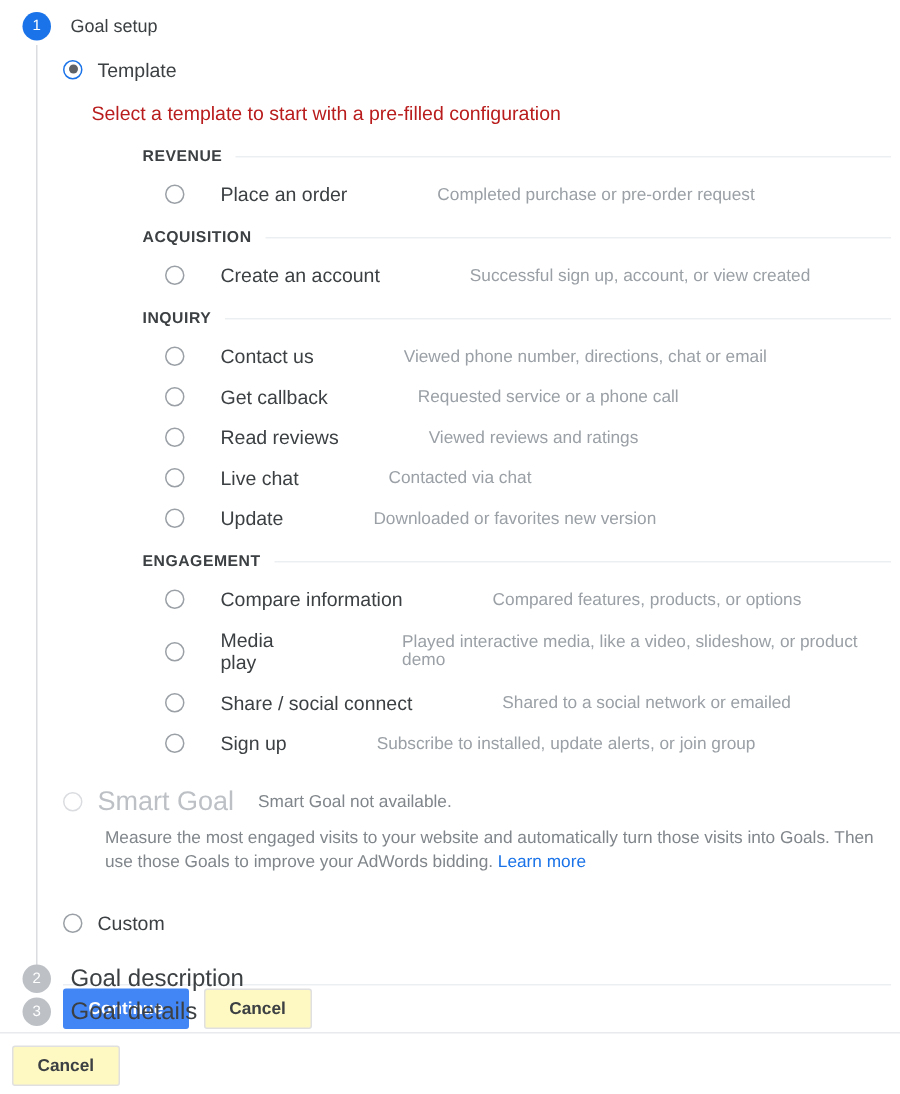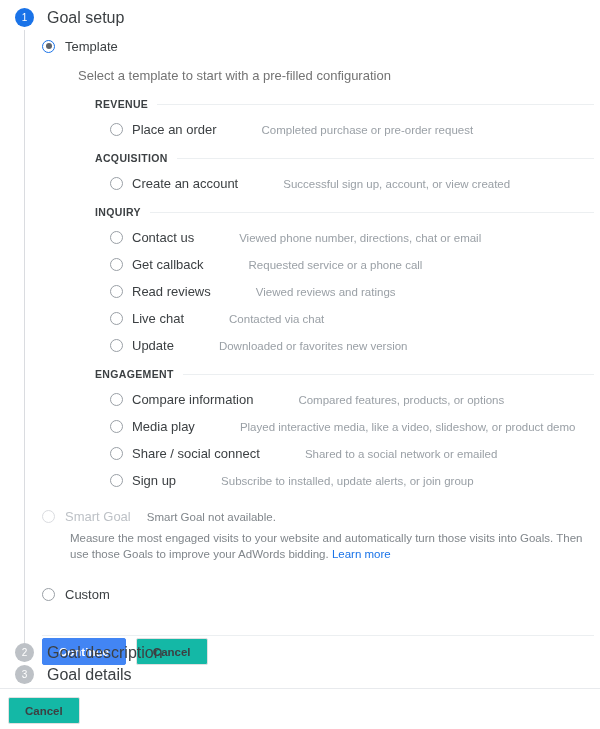--- a/index.html
+++ b/index.html
@@ -56,21 +56,21 @@
 
   
   .step1-head {
     position: absolute;
     left: 15px;
     top: 8px;
     display: flex;
     align-items: center;
     gap: 13px;
   }
-  .step1-head .step-title { font-size: 16px; }
+  .step1-head .step-title { font-size: 12px; }
 
   
   .step1-body {
     position: absolute;
     left: 42px;
     top: 36px;
     width: 552px;
   }
 
   
@@ -112,23 +112,23 @@
     height: 20px;
   }
   .top-radio-label {
     font-size: 13px;
     color: #3c4043;
     font-weight: 400;
   }
 
   .helper-text {
     font-size: 13px;
-    color: #737373;
+    color: #b91c1c;
     margin-top: 12px;
-    margin-left: 36px;
+    margin-left: 19px;
   }
 
   
   .group {
     margin-left: 53px;
     margin-top: 15px;
     width: 499px;
   }
   .group-head {
     display: flex;
@@ -144,21 +144,21 @@
   }
   .group-head-rule {
     flex: 1 1 auto;
     height: 1px;
     background: #eceff1;
   }
 
   .tpl-row {
     display: flex;
     align-items: center;
-    gap: 9px;
+    gap: 24px;
     margin-top: 12px;
     margin-left: 15px;
   }
   .tpl-name {
     font-size: 13px;
     color: #3c4043;
   }
   .tpl-desc {
     font-size: 11.5px;
     color: #9aa0a6;
@@ -169,21 +169,21 @@
   .smartgoal {
     margin-left: 0px;
     margin-top: 21px;
   }
   .sg-row {
     display: flex;
     align-items: center;
     gap: 10px;
   }
   .sg-name {
-    font-size: 13px;
+    font-size: 18px;
     color: #bdc1c6;
   }
   .sg-status {
     font-size: 11.5px;
     color: #80868b;
     margin-left: 6px;
   }
   .sg-desc {
     margin-left: 28px;
     margin-top: 6px;
@@ -234,21 +234,21 @@
     cursor: pointer;
     user-select: none;
     text-align: center;
   }
   .btn-primary {
     background: #4285f4;
     color: #ffffff;
     border: 1px solid #4285f4;
   }
   .btn-secondary {
-    background: #14b8a6;
+    background: #fef9c3;
     color: #3c4043;
     border: 1px solid #e0e0e0;
   }
 
   
   .step-later {
     position: absolute;
     left: 15px;
     display: flex;
     align-items: center;

